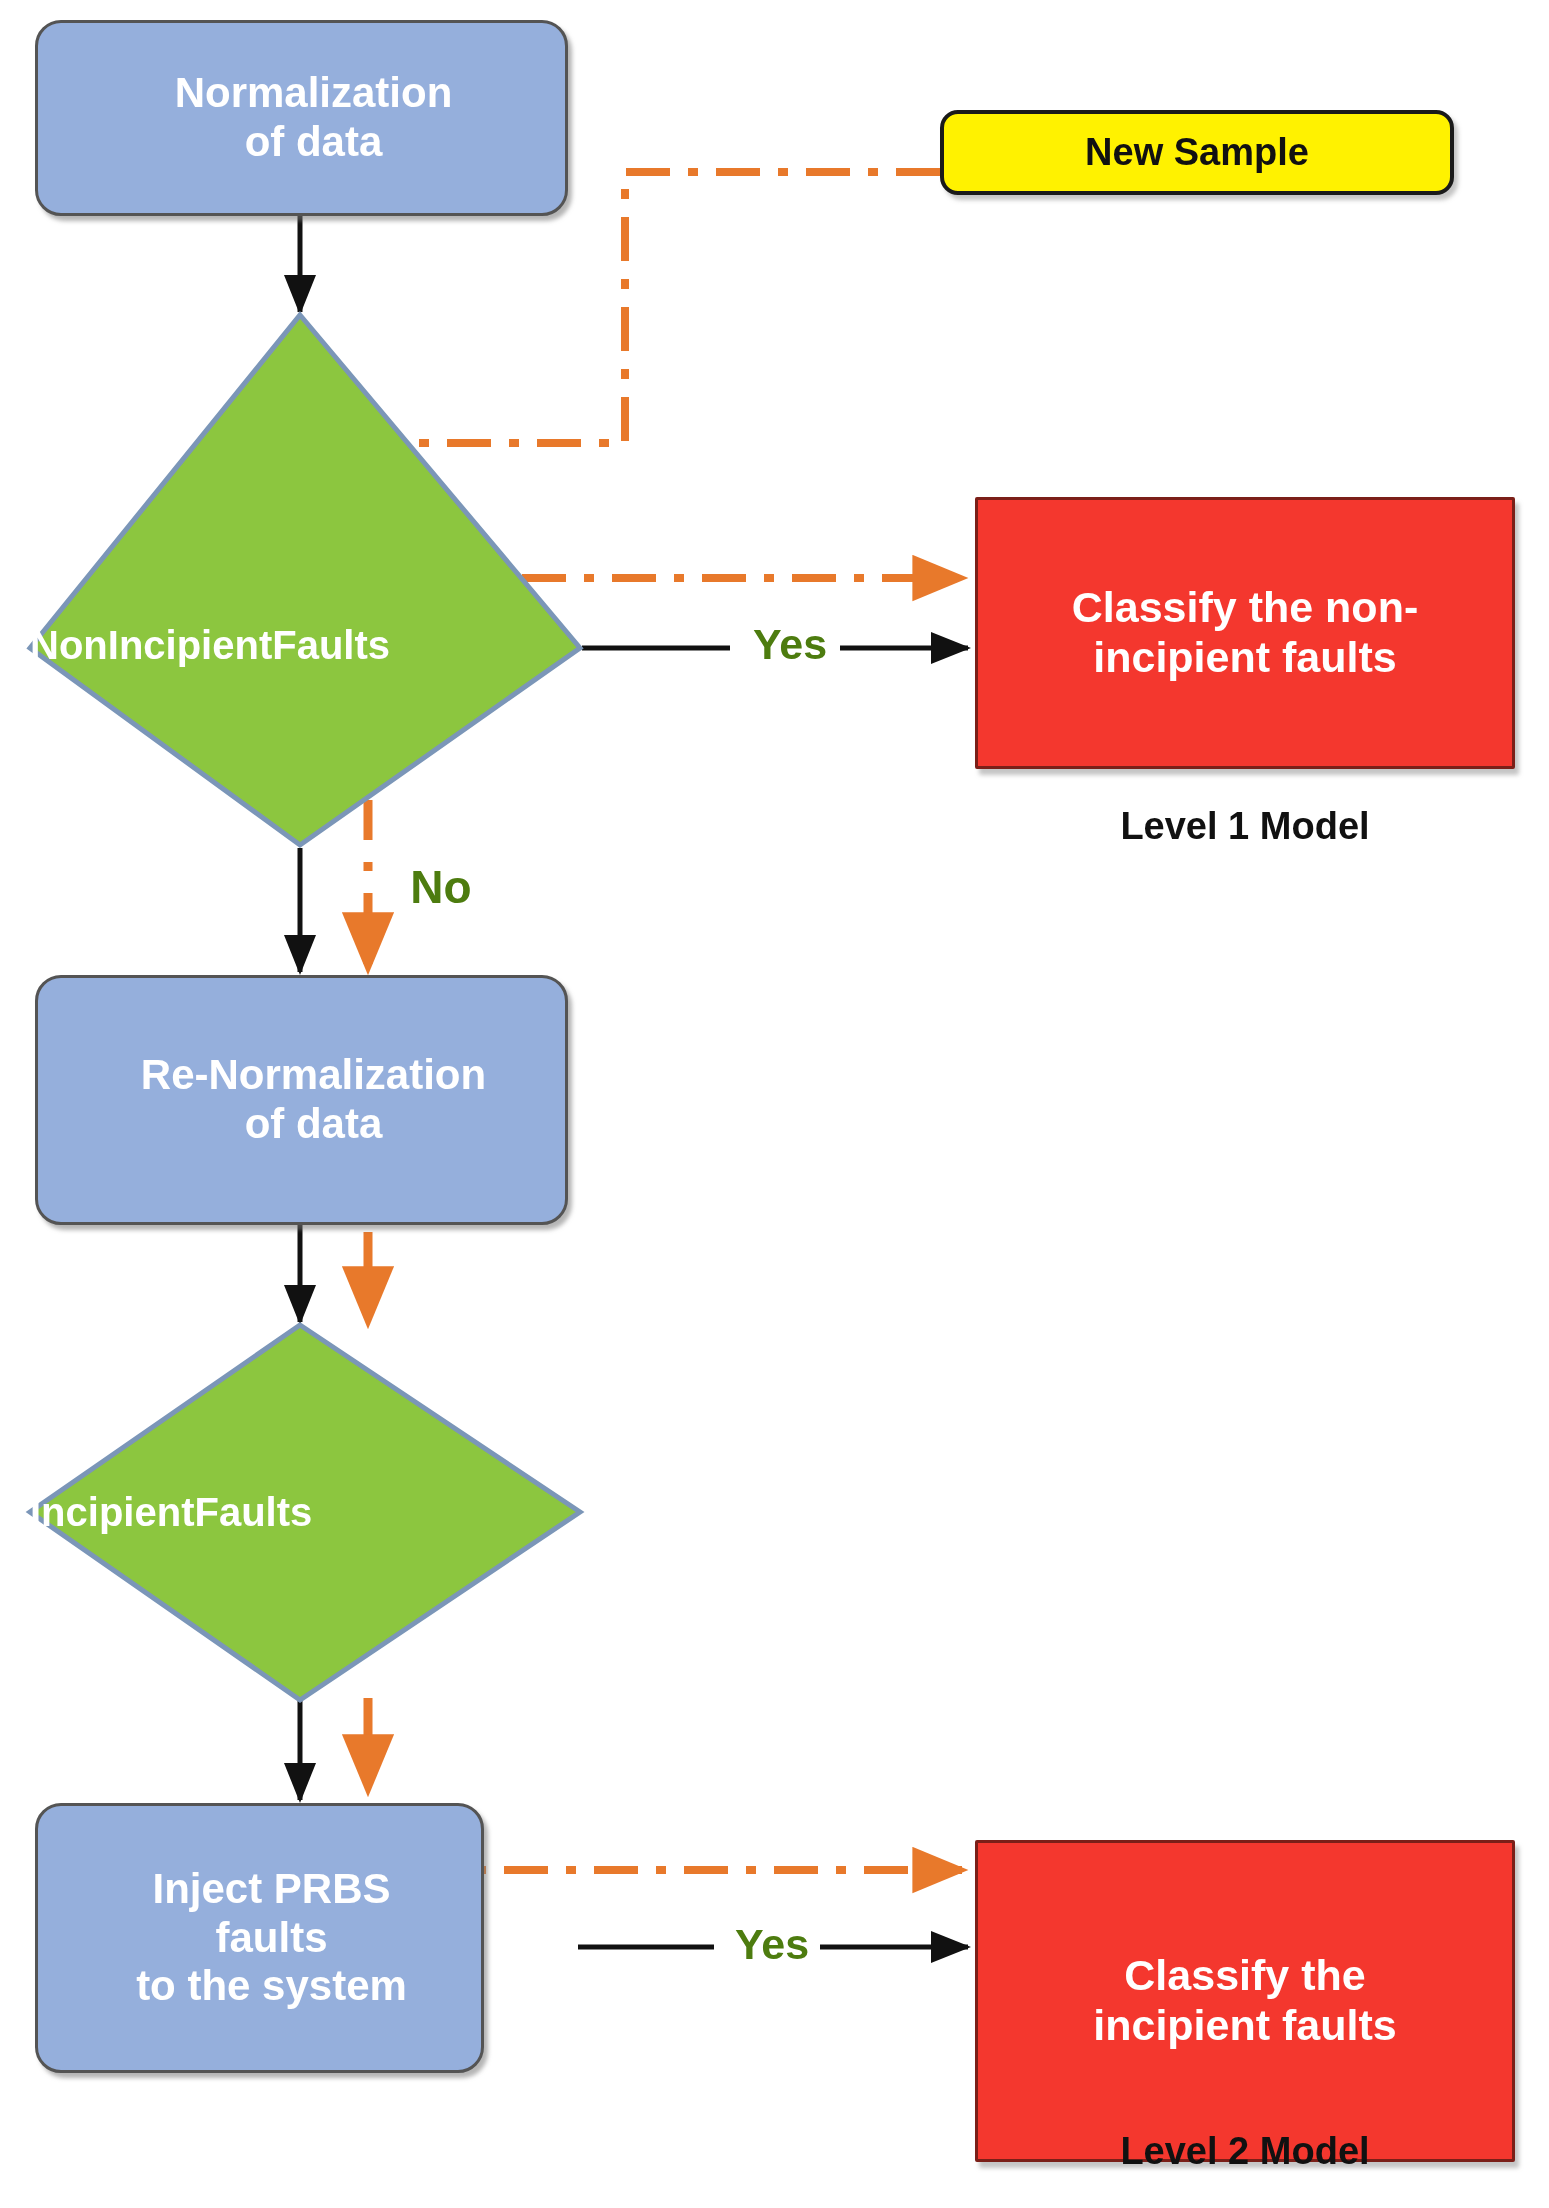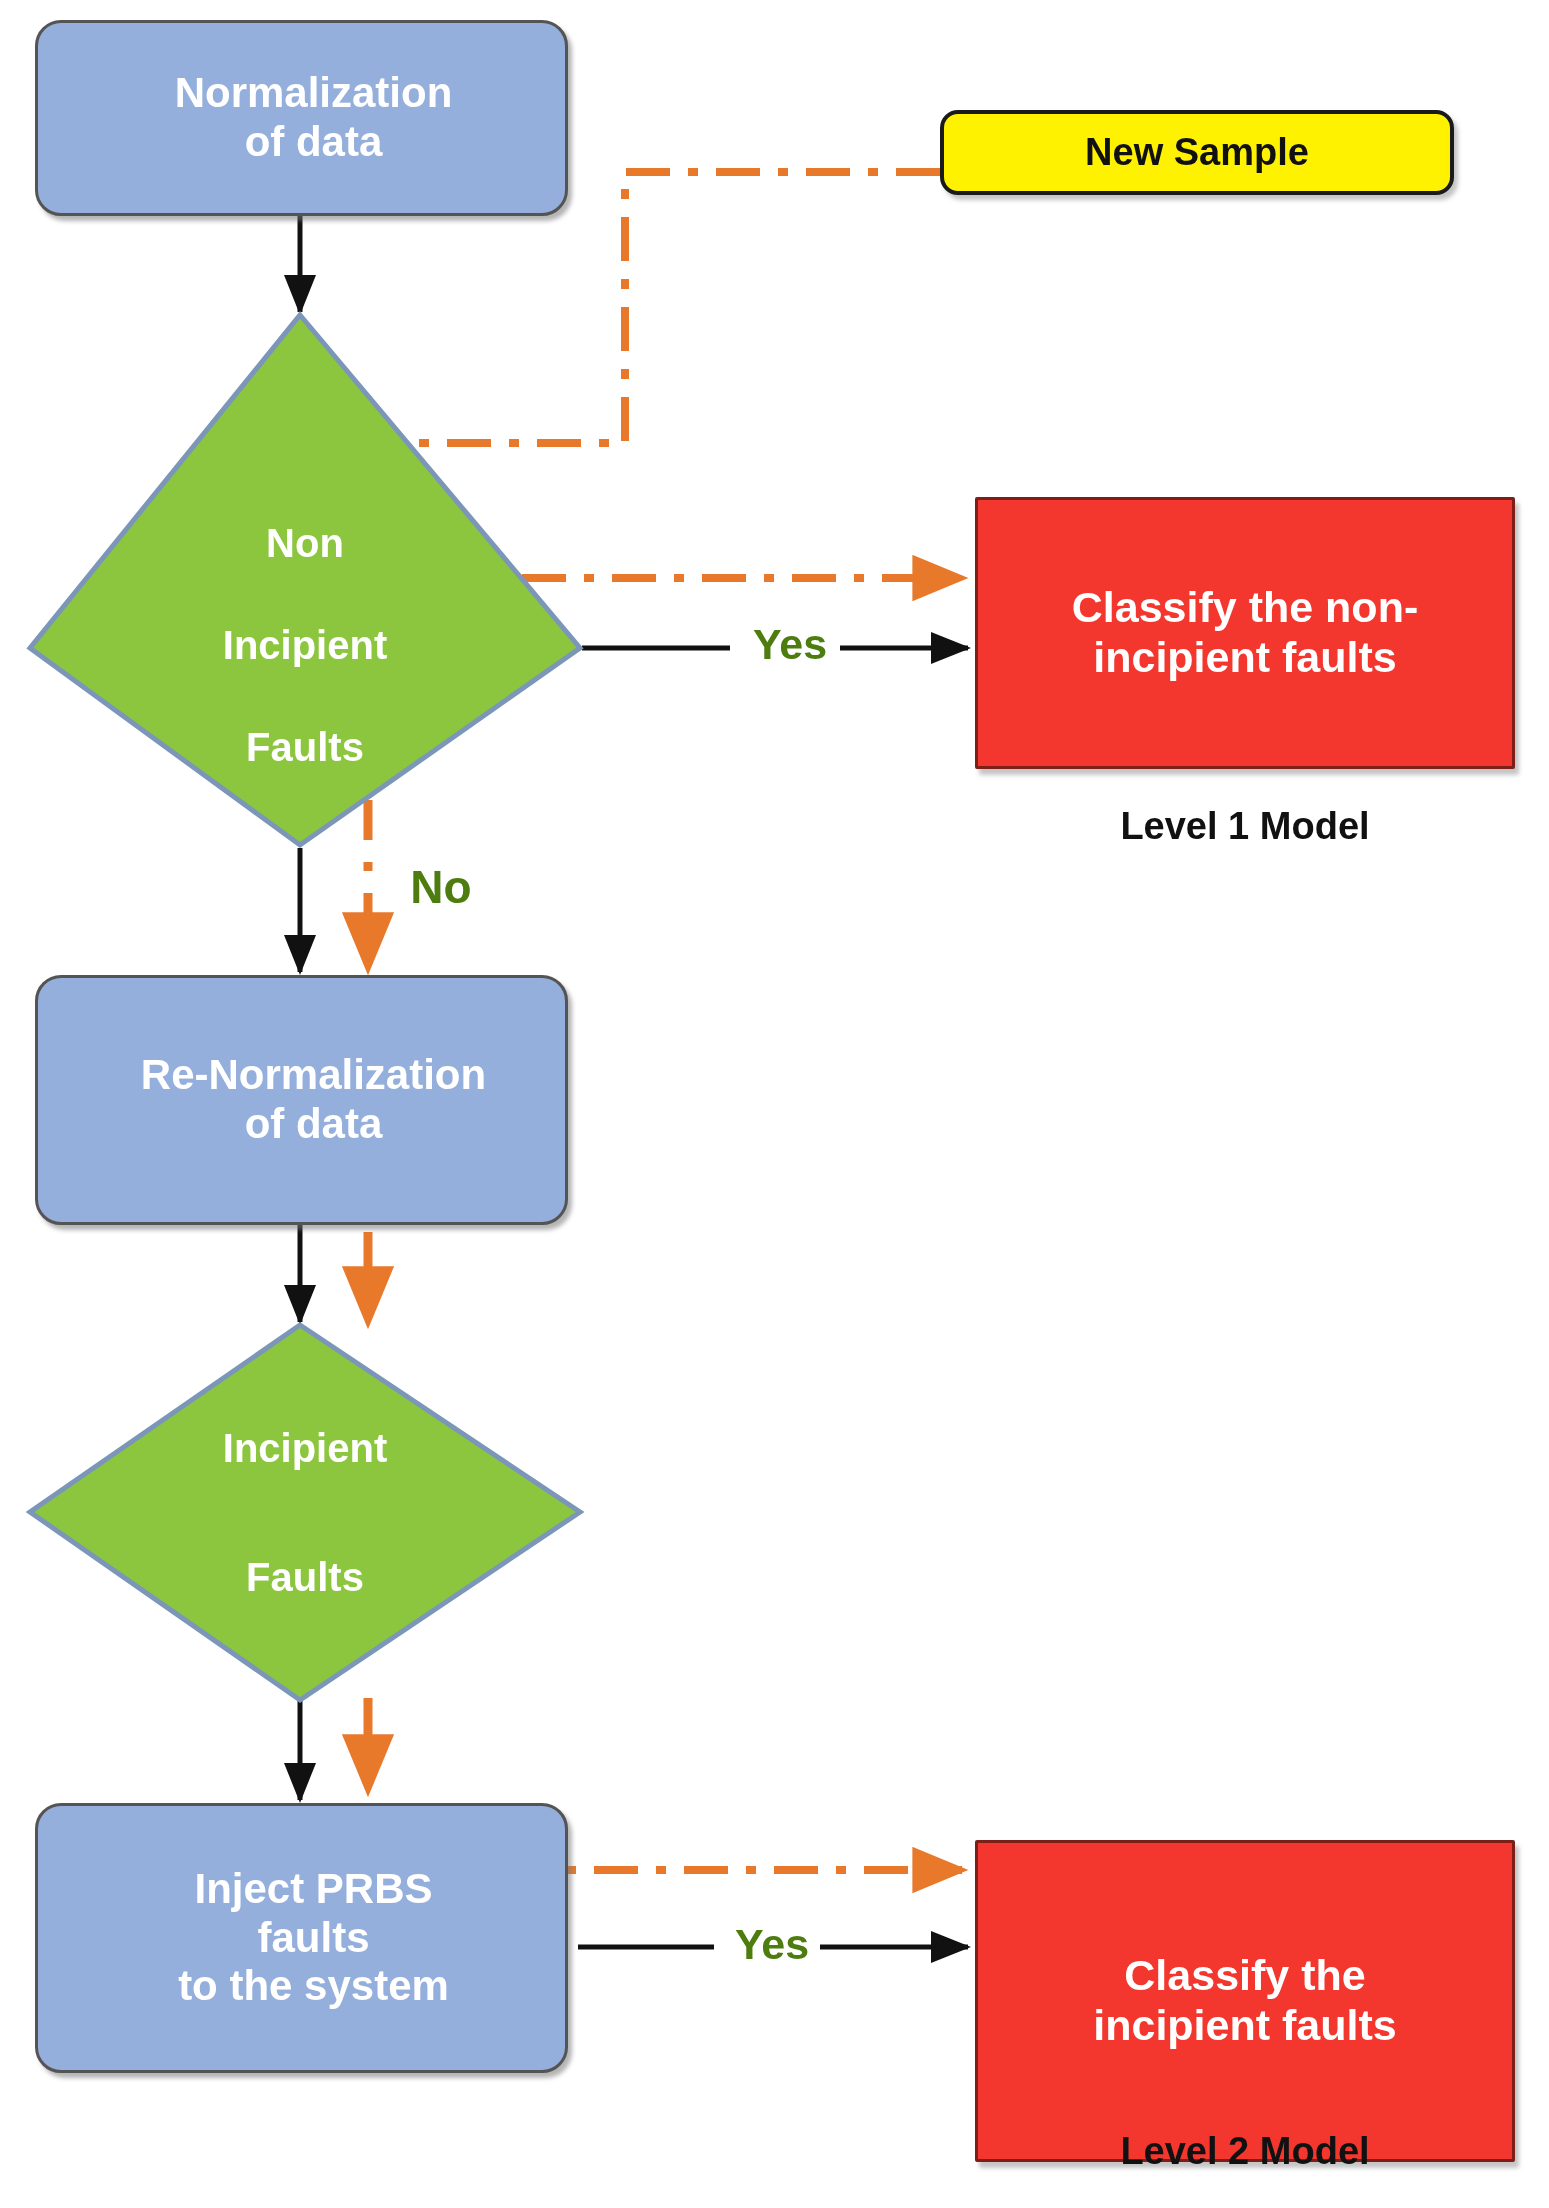--- a/index.html
+++ b/index.html
@@ -57,22 +57,22 @@
     font-weight: bold;
     box-shadow: 4px 6px 4px rgba(150,150,150,0.55);
   }
   .decision-text {
     position: absolute;
     color: #ffffff;
     font-weight: bold;
     text-align: center;
     display: flex;
     align-items: center;
-    justify-content: space-between;
-    flex-direction: column;
+    justify-content: flex-start;
+    flex-direction: row;
     pointer-events: none;
   }
   .edge-label {
     position: absolute;
     color: #4d7c0f;
     font-weight: bold;
     text-align: center;
     white-space: nowrap;
   }
   .caption {
@@ -169,21 +169,21 @@
   </div>
 
   <svg class="svg-layer" viewBox="0 0 1549 2208" xmlns="http://www.w3.org/2000/svg" style="pointer-events:none;">
     <polygon points="300,1325 580,1512 300,1700 30,1512" fill="#8CC63F" stroke="#7B96B8" stroke-width="5"></polygon>
   </svg>
   <div class="decision-text lh" style="left:30px; top:1425px; width:550px; height:175px; font-size:40px;">
     <div>Incipient</div>
     <div>Faults</div>
   </div>
 
-  <div class="node proc lh" style="left:35px; top:1803px; width:533px; height:270px; font-size:42px;">
+  <div class="node proc lh" style="left:35px; top:1803px; width:449px; height:270px; font-size:42px;">
     <div>
       <div>Inject PRBS</div>
       <div>faults</div>
       <div>to the system</div>
     </div>
   </div>
 
   <div class="edge-label" style="left:722px; top:1920px; width:100px; font-size:43px;">Yes</div>
 
   <div class="node result lh" style="left:975px; top:1840px; width:540px; height:322px; font-size:43px;">

